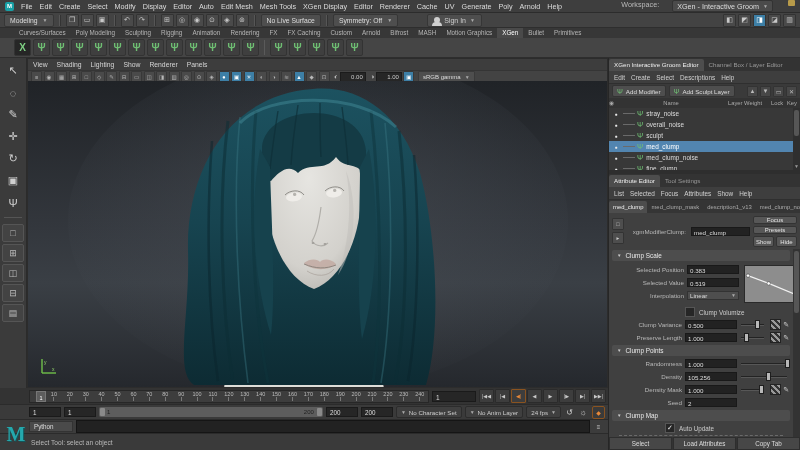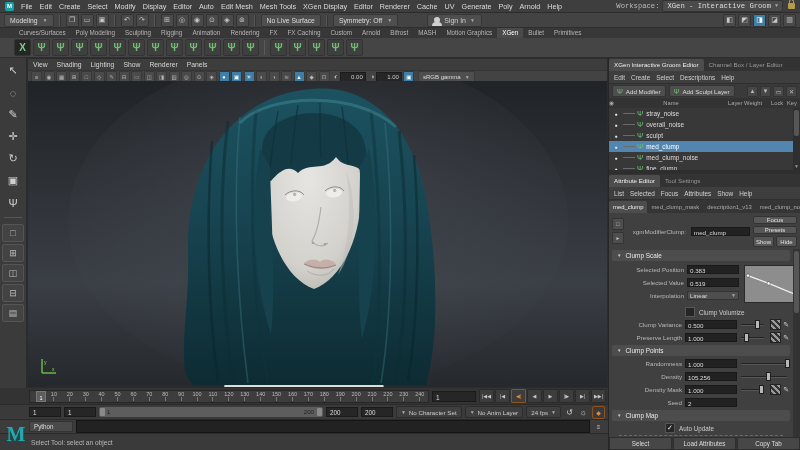--- a/index.html
+++ b/index.html
@@ -3,21 +3,21 @@
 <meta charset="utf-8">
 <style>
   html,body{margin:0;padding:0;background:#222;}
   #root{position:relative;width:800px;height:450px;background:#444;overflow:hidden;
         font-family:"Liberation Sans",sans-serif;color:#ccc;font-size:7px;-webkit-font-smoothing:antialiased;}
   .fx{display:flex;align-items:flex-end;}
   
   #menubar{position:absolute;left:0;top:0;width:800px;height:13px;background:#3e3e3e;border-bottom:1px solid #2c2c2c;display:flex;align-items:center;gap:7px;padding:0 5px;box-sizing:border-box;font-size:7.2px;color:#dcdcdc;}
   #menubar .mitem{cursor:default;}
   .maya-badge{width:9px;height:9px;background:#17a0a6;border-radius:2px;color:#fff;font-size:6px;font-weight:bold;display:flex;align-items:center;justify-content:center;flex:none;}
-  #workspace{margin-left:auto;display:flex;align-items:center;gap:3px;color:#bbb;font-family:Liberation Mono, monospace;}
+  #workspace{margin-left:auto;display:flex;align-items:flex-start;gap:13px;color:#bbb;}
   .wsdd{background:#4b4b4b;border:1px solid #333;border-radius:2px;height:10px;display:flex;align-items:center;gap:4px;padding:0 4px;color:#ddd;}
   .caret{font-size:5px;color:#aaa;}
   .lockico{width:7px;height:6px;background:#b89b4a;border-radius:1px;position:relative;margin-left:2px;}
   .lockico::before{content:"";position:absolute;left:1px;top:-4px;width:3px;height:4px;border:1px solid #b89b4a;border-bottom:none;border-radius:3px 3px 0 0;}
   
   #statusline{position:absolute;left:0;top:13px;width:800px;height:15px;background:#434343;border-bottom:1px solid #2e2e2e;display:flex;align-items:center;gap:3px;padding:0 4px;box-sizing:border-box;}
   .sdd{background:#4e4e4e;border:1px solid #363636;border-radius:2px;height:11px;display:flex;align-items:center;gap:5px;padding:0 5px;font-size:6.8px;color:#ddd;}
   .sep{width:1px;height:11px;background:#565656;border-right:1px solid #333;margin:0 2px;flex:none;}
   .sico{width:11px;height:11px;background:#4a4a4a;border:1px solid #333;border-radius:1px;color:#c8c8c8;font-size:7px;display:flex;align-items:center;justify-content:center;flex:none;}
   .sico.on{background:#3d7fa6;color:#fff;}

